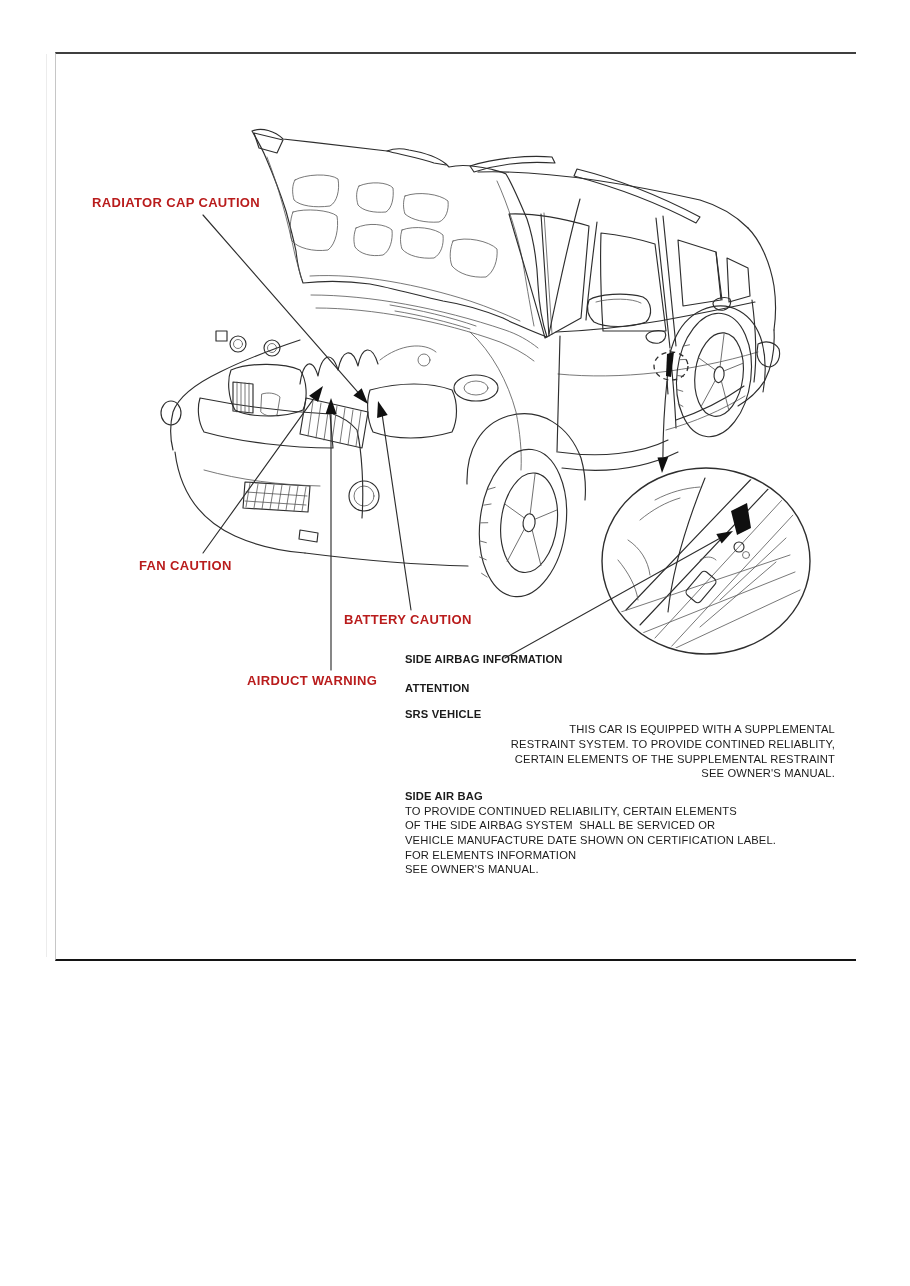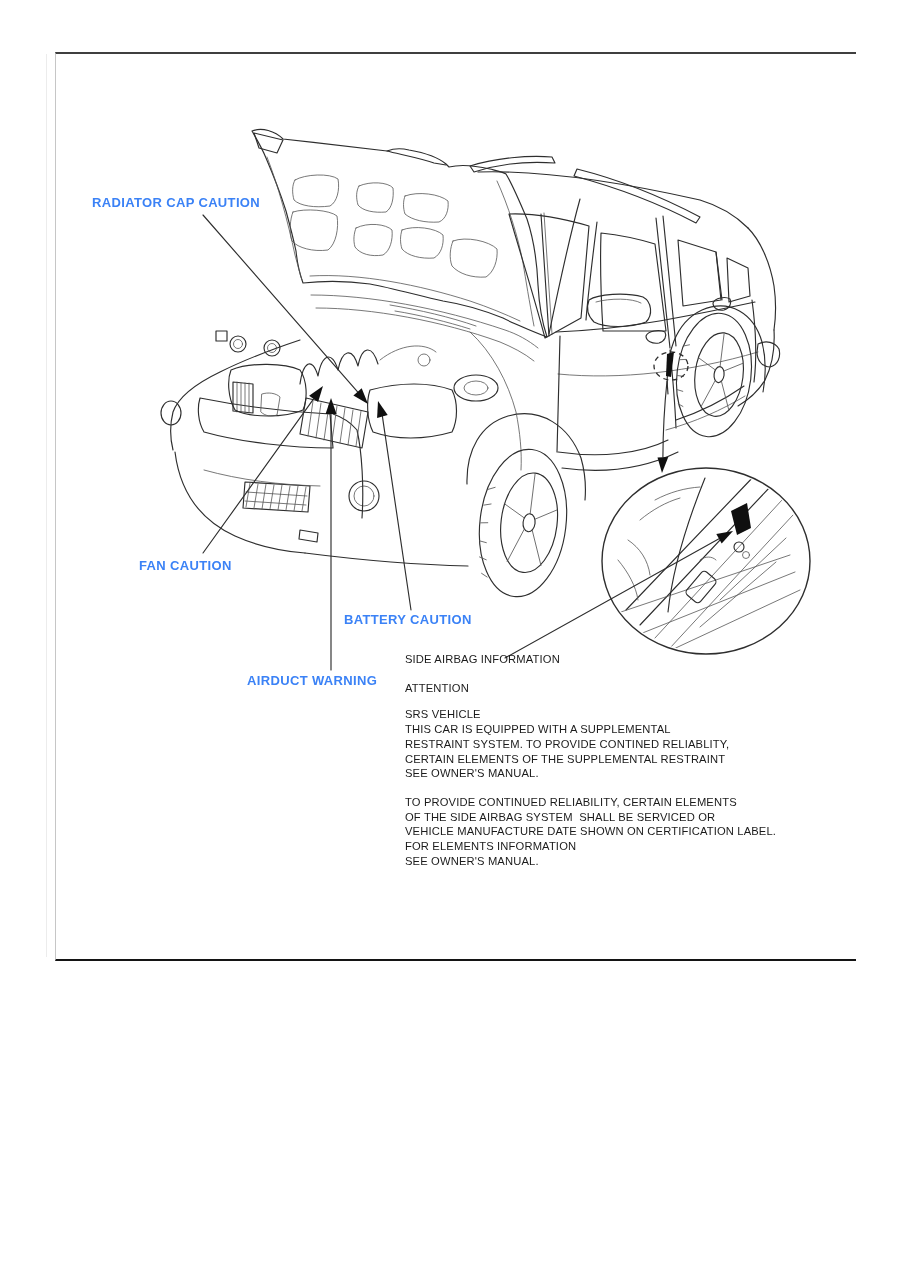--- a/index.html
+++ b/index.html
@@ -4,26 +4,26 @@
 <style>
   html,body{margin:0;padding:0;background:#ffffff;}
   #page{position:relative;width:910px;height:1286px;background:#ffffff;overflow:hidden;
         font-family:"Liberation Sans","DejaVu Sans",sans-serif;color:#1a1a1a;}
   
   .frame{position:absolute;left:55px;top:52px;width:800px;height:905px;
          border-top:2px solid #3f3f3f;border-bottom:2px solid #141414;border-left:1px solid #c6c6c6;}
   .faint-rule{position:absolute;left:46px;top:54px;width:1px;height:903px;background:#ececec;}
   
   .callout{position:absolute;font-size:13px;font-weight:bold;letter-spacing:.35px;
-           line-height:14px;color:#3b82f6;white-space:nowrap;}
+           line-height:14px;color:#b91c1c;white-space:nowrap;}
   
   .info{position:absolute;left:405px;top:652px;width:430px;font-size:11.2px;
         line-height:14.7px;letter-spacing:.15px;color:#1b1b1b;}
-  .info .hd{font-weight:normal;}
-  .info .mb14{margin-bottom:14px;} .info .mb12{margin-bottom:12px;} .info .mb11{margin-bottom:14px;}
+  .info .hd{font-weight:bold;}
+  .info .mb14{margin-bottom:14px;} .info .mb12{margin-bottom:12px;} .info .mb11{margin-bottom:8px;text-align:right;}
   .info-line{white-space:pre;}
   svg{position:absolute;left:0;top:0;}
   .ln{fill:none;stroke:#2e2e2e;stroke-width:1.15;stroke-linecap:round;stroke-linejoin:round;}
   .thin{fill:none;stroke:#555;stroke-width:.8;stroke-linecap:round;}
   .blk{fill:#101010;stroke:none;}
   .dash{fill:none;stroke:#2e2e2e;stroke-width:1.3;stroke-dasharray:5 4;}
 </style>
 </head>
 <body>
 
@@ -205,20 +205,21 @@
   <div class="info">
     <div class="hd mb14">SIDE AIRBAG INFORMATION</div>
     <div class="hd mb12">ATTENTION</div>
     <div class="hd">SRS VEHICLE</div>
     <div class="mb11">
       <div class="info-line">THIS CAR IS EQUIPPED WITH A SUPPLEMENTAL</div>
       <div class="info-line">RESTRAINT SYSTEM. TO PROVIDE CONTINED RELIABLITY,</div>
       <div class="info-line">CERTAIN ELEMENTS OF THE SUPPLEMENTAL RESTRAINT</div>
       <div class="info-line">SEE OWNER'S MANUAL.</div>
     </div>
+    <div class="hd">SIDE AIR BAG</div>
     <div>
       <div class="info-line">TO PROVIDE CONTINUED RELIABILITY, CERTAIN ELEMENTS</div>
       <div class="info-line">OF THE SIDE AIRBAG SYSTEM  SHALL BE SERVICED OR</div>
       <div class="info-line">VEHICLE MANUFACTURE DATE SHOWN ON CERTIFICATION LABEL.</div>
       <div class="info-line">FOR ELEMENTS INFORMATION</div>
       <div class="info-line">SEE OWNER'S MANUAL.</div>
     </div>
   </div>
 
 </div>

